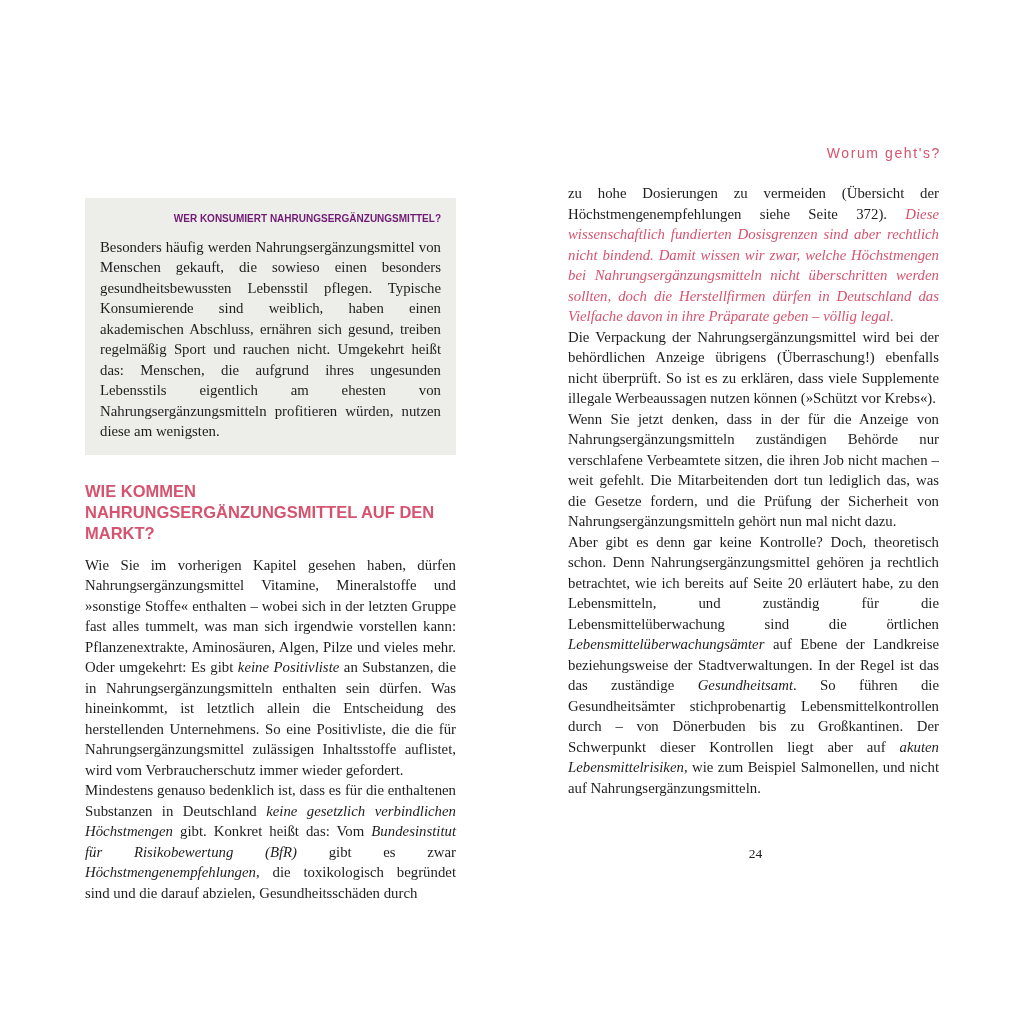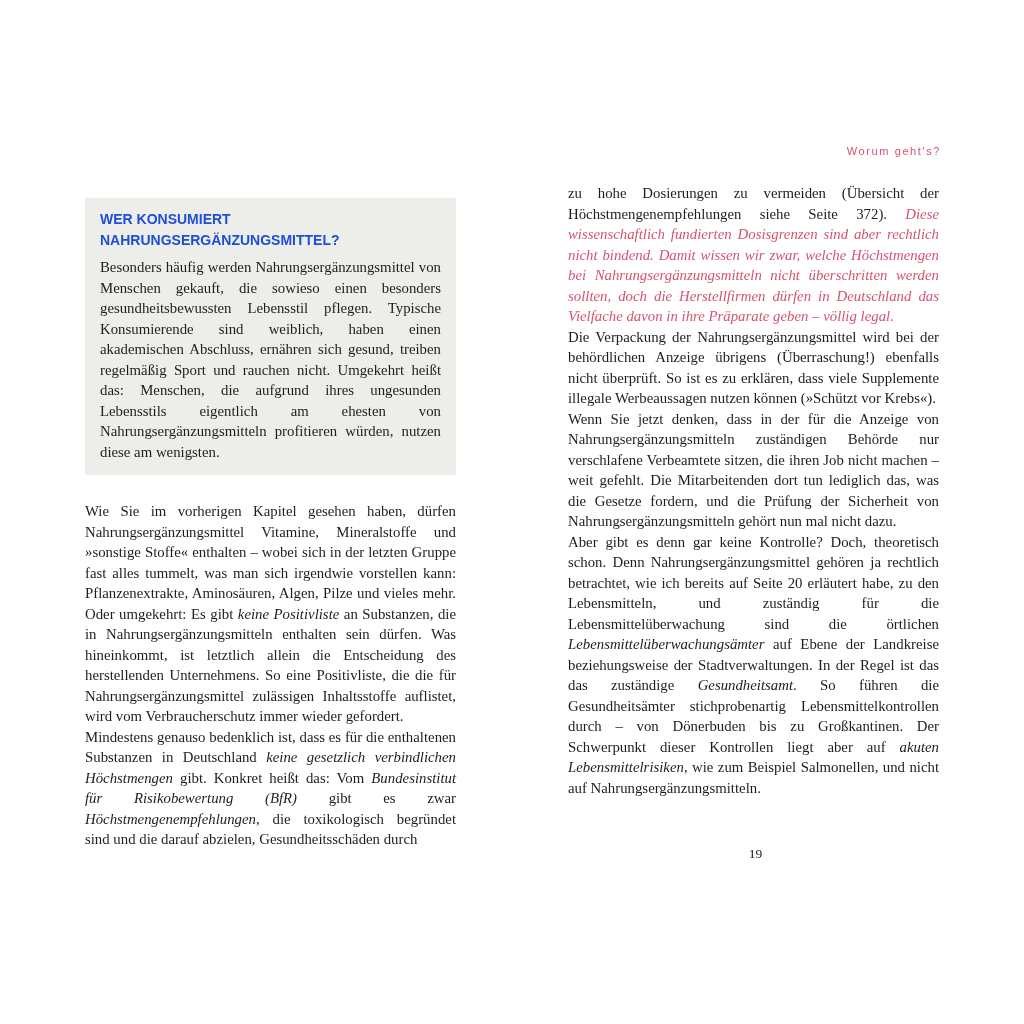--- a/index.html
+++ b/index.html
@@ -16,21 +16,21 @@
     color: #1d1d1d;
     overflow: hidden;
   }
   .running-head {
     position: absolute;
     top: 145px;
     left: 570px;
     width: 371px;
     text-align: right;
     font-family: "Liberation Sans", "DejaVu Sans", sans-serif;
-    font-size: 11px;
+    font-size: 14px;
     letter-spacing: 1.6px;
     color: var(--accent, #d5536f);
   }
   .col {
     position: absolute;
     top: 183px;
     width: 371px;
     font-size: 14.8px;
     line-height: 20.5px;
     text-align: justify;
@@ -39,24 +39,24 @@
   .col-right { left: 568px; }
   p { margin: 0; }
   .infobox {
     background: var(--box-bg, #edeee9);
     padding: 11px 15px 13px 15px;
     margin: 15px 0 26px 0;
   }
   .infobox-title {
     font-family: "Liberation Sans", "DejaVu Sans", sans-serif;
     font-weight: bold;
-    font-size: 14px;
-    color: #1d4ed8;
+    font-size: 10px;
+    color: #701a75;
     margin: 0 0 7px 0;
-    text-align: left;
+    text-align: right;
   }
   h2.section {
     font-family: "Liberation Sans", "DejaVu Sans", sans-serif;
     font-weight: bold;
     font-size: 16.5px;
     line-height: 21px;
     color: var(--accent, #d5536f);
     margin: 26px 0 11px 0;
     text-align: left;
   }
@@ -86,20 +86,21 @@
   <div class="running-head">Worum geht's?</div>
 
   <div class="col col-left">
 
 
     <div class="infobox">
       <div class="infobox-title">WER KONSUMIERT NAHRUNGSERGÄNZUNGSMITTEL?</div>
       <p>Besonders häufig werden Nahrungsergänzungsmittel von Menschen gekauft, die sowieso einen besonders gesundheitsbewussten Lebensstil pflegen. Typische Konsumierende sind weiblich, haben einen akademischen Abschluss, ernähren sich gesund, treiben regelmäßig Sport und rauchen nicht. Umgekehrt heißt das: Menschen, die aufgrund ihres ungesunden Lebensstils eigentlich am ehesten von Nahrungsergänzungsmitteln profitieren würden, nutzen diese am wenigsten.</p>
     </div>
 
+    <h2 class="section">WIE KOMMEN NAHRUNGSERGÄNZUNGSMITTEL AUF DEN MARKT?</h2>
 
     <p><span>Wie Sie im vorherigen Kapitel gesehen haben, dürfen Nahrungsergänzungsmittel Vitamine, Mineralstoffe und »sonstige Stoffe« enthalten – wobei sich in der letzten Gruppe fast alles tummelt, was man sich irgendwie vorstellen kann: Pflanzenextrakte, Aminosäuren, Algen, Pilze und vieles mehr. Oder umgekehrt: Es gibt </span><span class="i">keine Positivliste</span><span> an Substanzen, die in Nahrungsergänzungsmitteln enthalten sein dürfen. Was hineinkommt, ist letztlich allein die Entscheidung des herstellenden Unternehmens. So eine Positivliste, die die für Nahrungsergänzungsmittel zulässigen Inhaltsstoffe auflistet, wird vom Verbraucherschutz immer wieder gefordert.</span></p>
 
     <p><span>Mindestens genauso bedenklich ist, dass es für die enthaltenen Substanzen in Deutschland </span><span class="i">keine gesetzlich verbindlichen Höchstmengen</span><span> gibt. Konkret heißt das: Vom </span><span class="i">Bundesinstitut für Risikobewertung (BfR)</span><span> gibt es zwar </span><span class="i">Höchstmengenempfehlungen</span><span>, die toxikologisch begründet sind und die darauf abzielen, Gesundheitsschäden durch</span></p>
 
   </div>
 
   <div class="col col-right">
 
     <p><span>zu hohe Dosierungen zu vermeiden (Übersicht der Höchstmengenempfehlungen siehe Seite 372). </span><span class="pi">Diese wissenschaftlich fundierten Dosisgrenzen sind aber rechtlich nicht bindend. Damit wissen wir zwar, welche Höchstmengen bei Nahrungsergänzungsmitteln nicht überschritten werden sollten, doch die Herstellfirmen dürfen in Deutschland das Vielfache davon in ihre Präparate geben – völlig legal.</span></p>
@@ -108,15 +109,15 @@
 
 
     <p>Wenn Sie jetzt denken, dass in der für die Anzeige von Nahrungsergänzungsmitteln zuständigen Behörde nur verschlafene Verbeamtete sitzen, die ihren Job nicht machen – weit gefehlt. Die Mitarbeitenden dort tun lediglich das, was die Gesetze fordern, und die Prüfung der Sicherheit von Nahrungsergänzungsmitteln gehört nun mal nicht dazu.</p>
 
     <p><span>Aber gibt es denn gar keine Kontrolle? Doch, theoretisch schon. Denn Nahrungsergänzungsmittel gehören ja rechtlich betrachtet, wie ich bereits auf Seite 20 erläutert habe, zu den Lebensmitteln, und zuständig für die Lebensmittelüberwachung sind die örtlichen </span><span class="i">Lebensmittelüberwachungsämter</span><span> auf Ebene der Landkreise beziehungsweise der Stadtverwaltungen. In der Regel ist das das zuständige </span><span class="i">Gesundheitsamt</span><span>. So führen die Gesundheitsämter stichprobenartig Lebensmittelkontrollen durch – von Dönerbuden bis zu Großkantinen. Der Schwerpunkt dieser Kontrollen liegt aber auf </span><span class="i">akuten Lebensmittelrisiken</span><span>, wie zum Beispiel Salmonellen, und nicht auf Nahrungsergänzungsmitteln.</span></p>
 
 
   </div>
 
 
-  <div class="pagenum pagenum-right">19</div>
+  <div class="pagenum pagenum-right">24</div>
 
 </div>
 
 </body></html>

